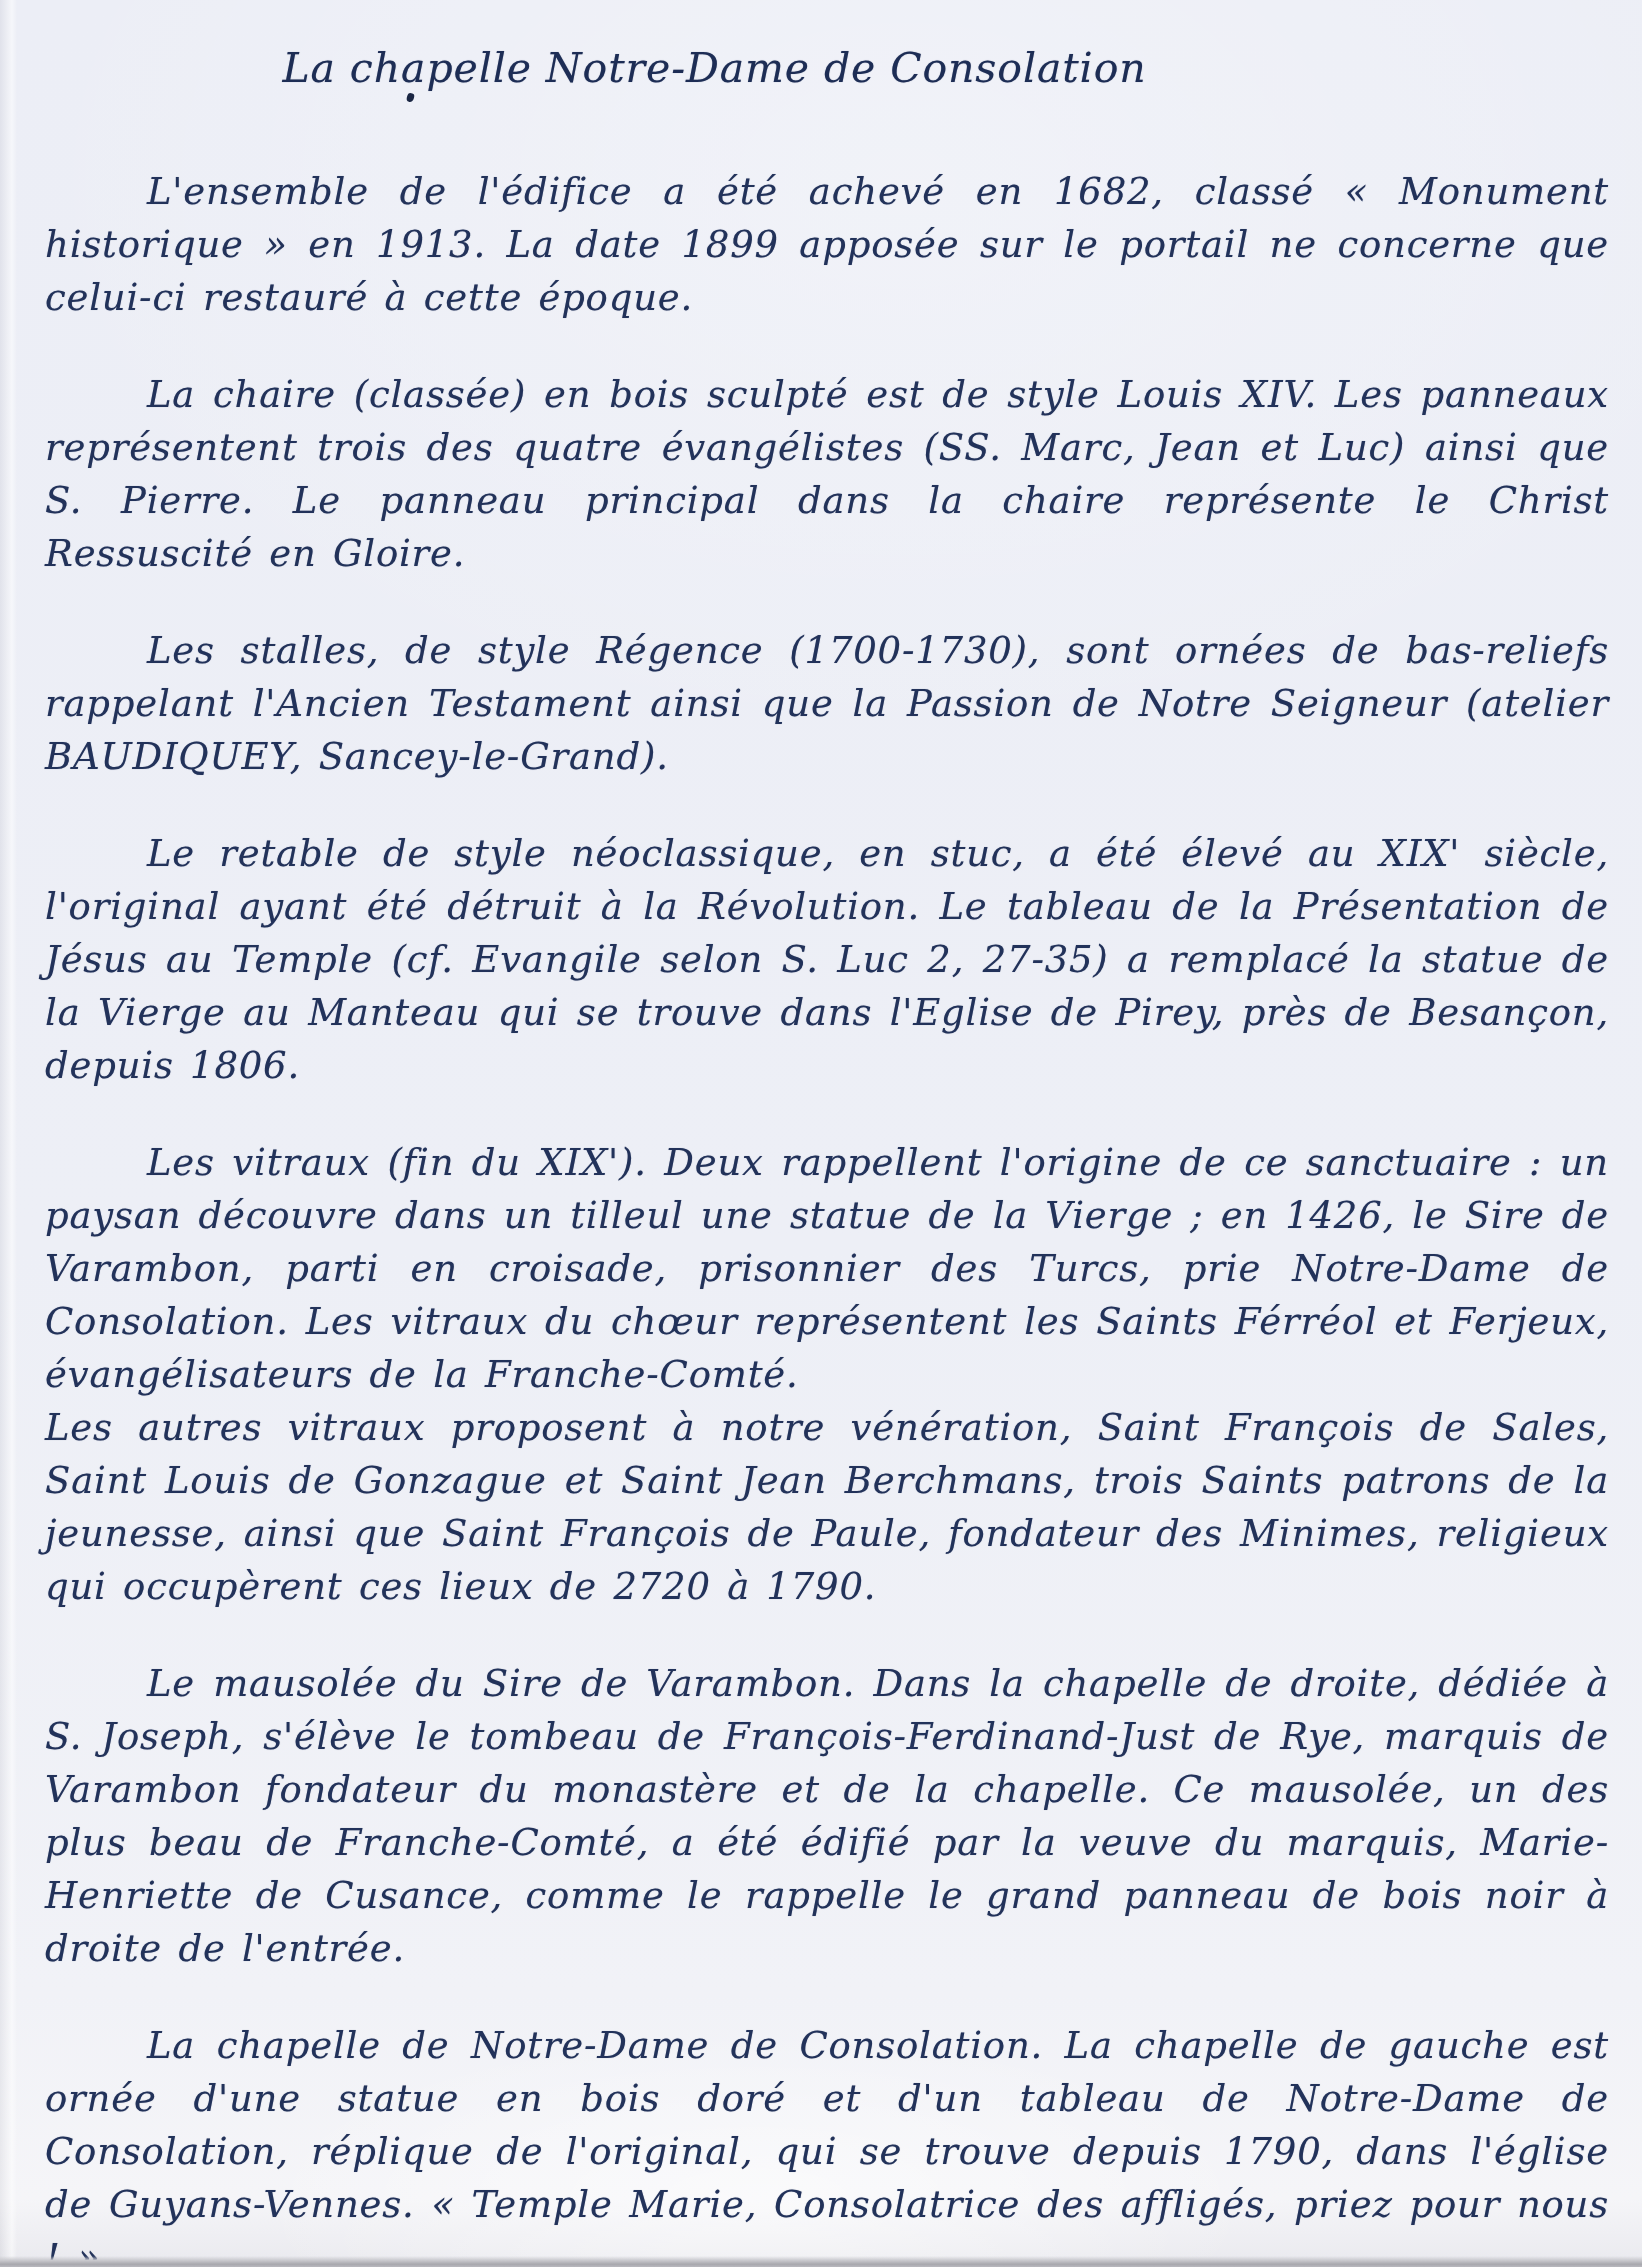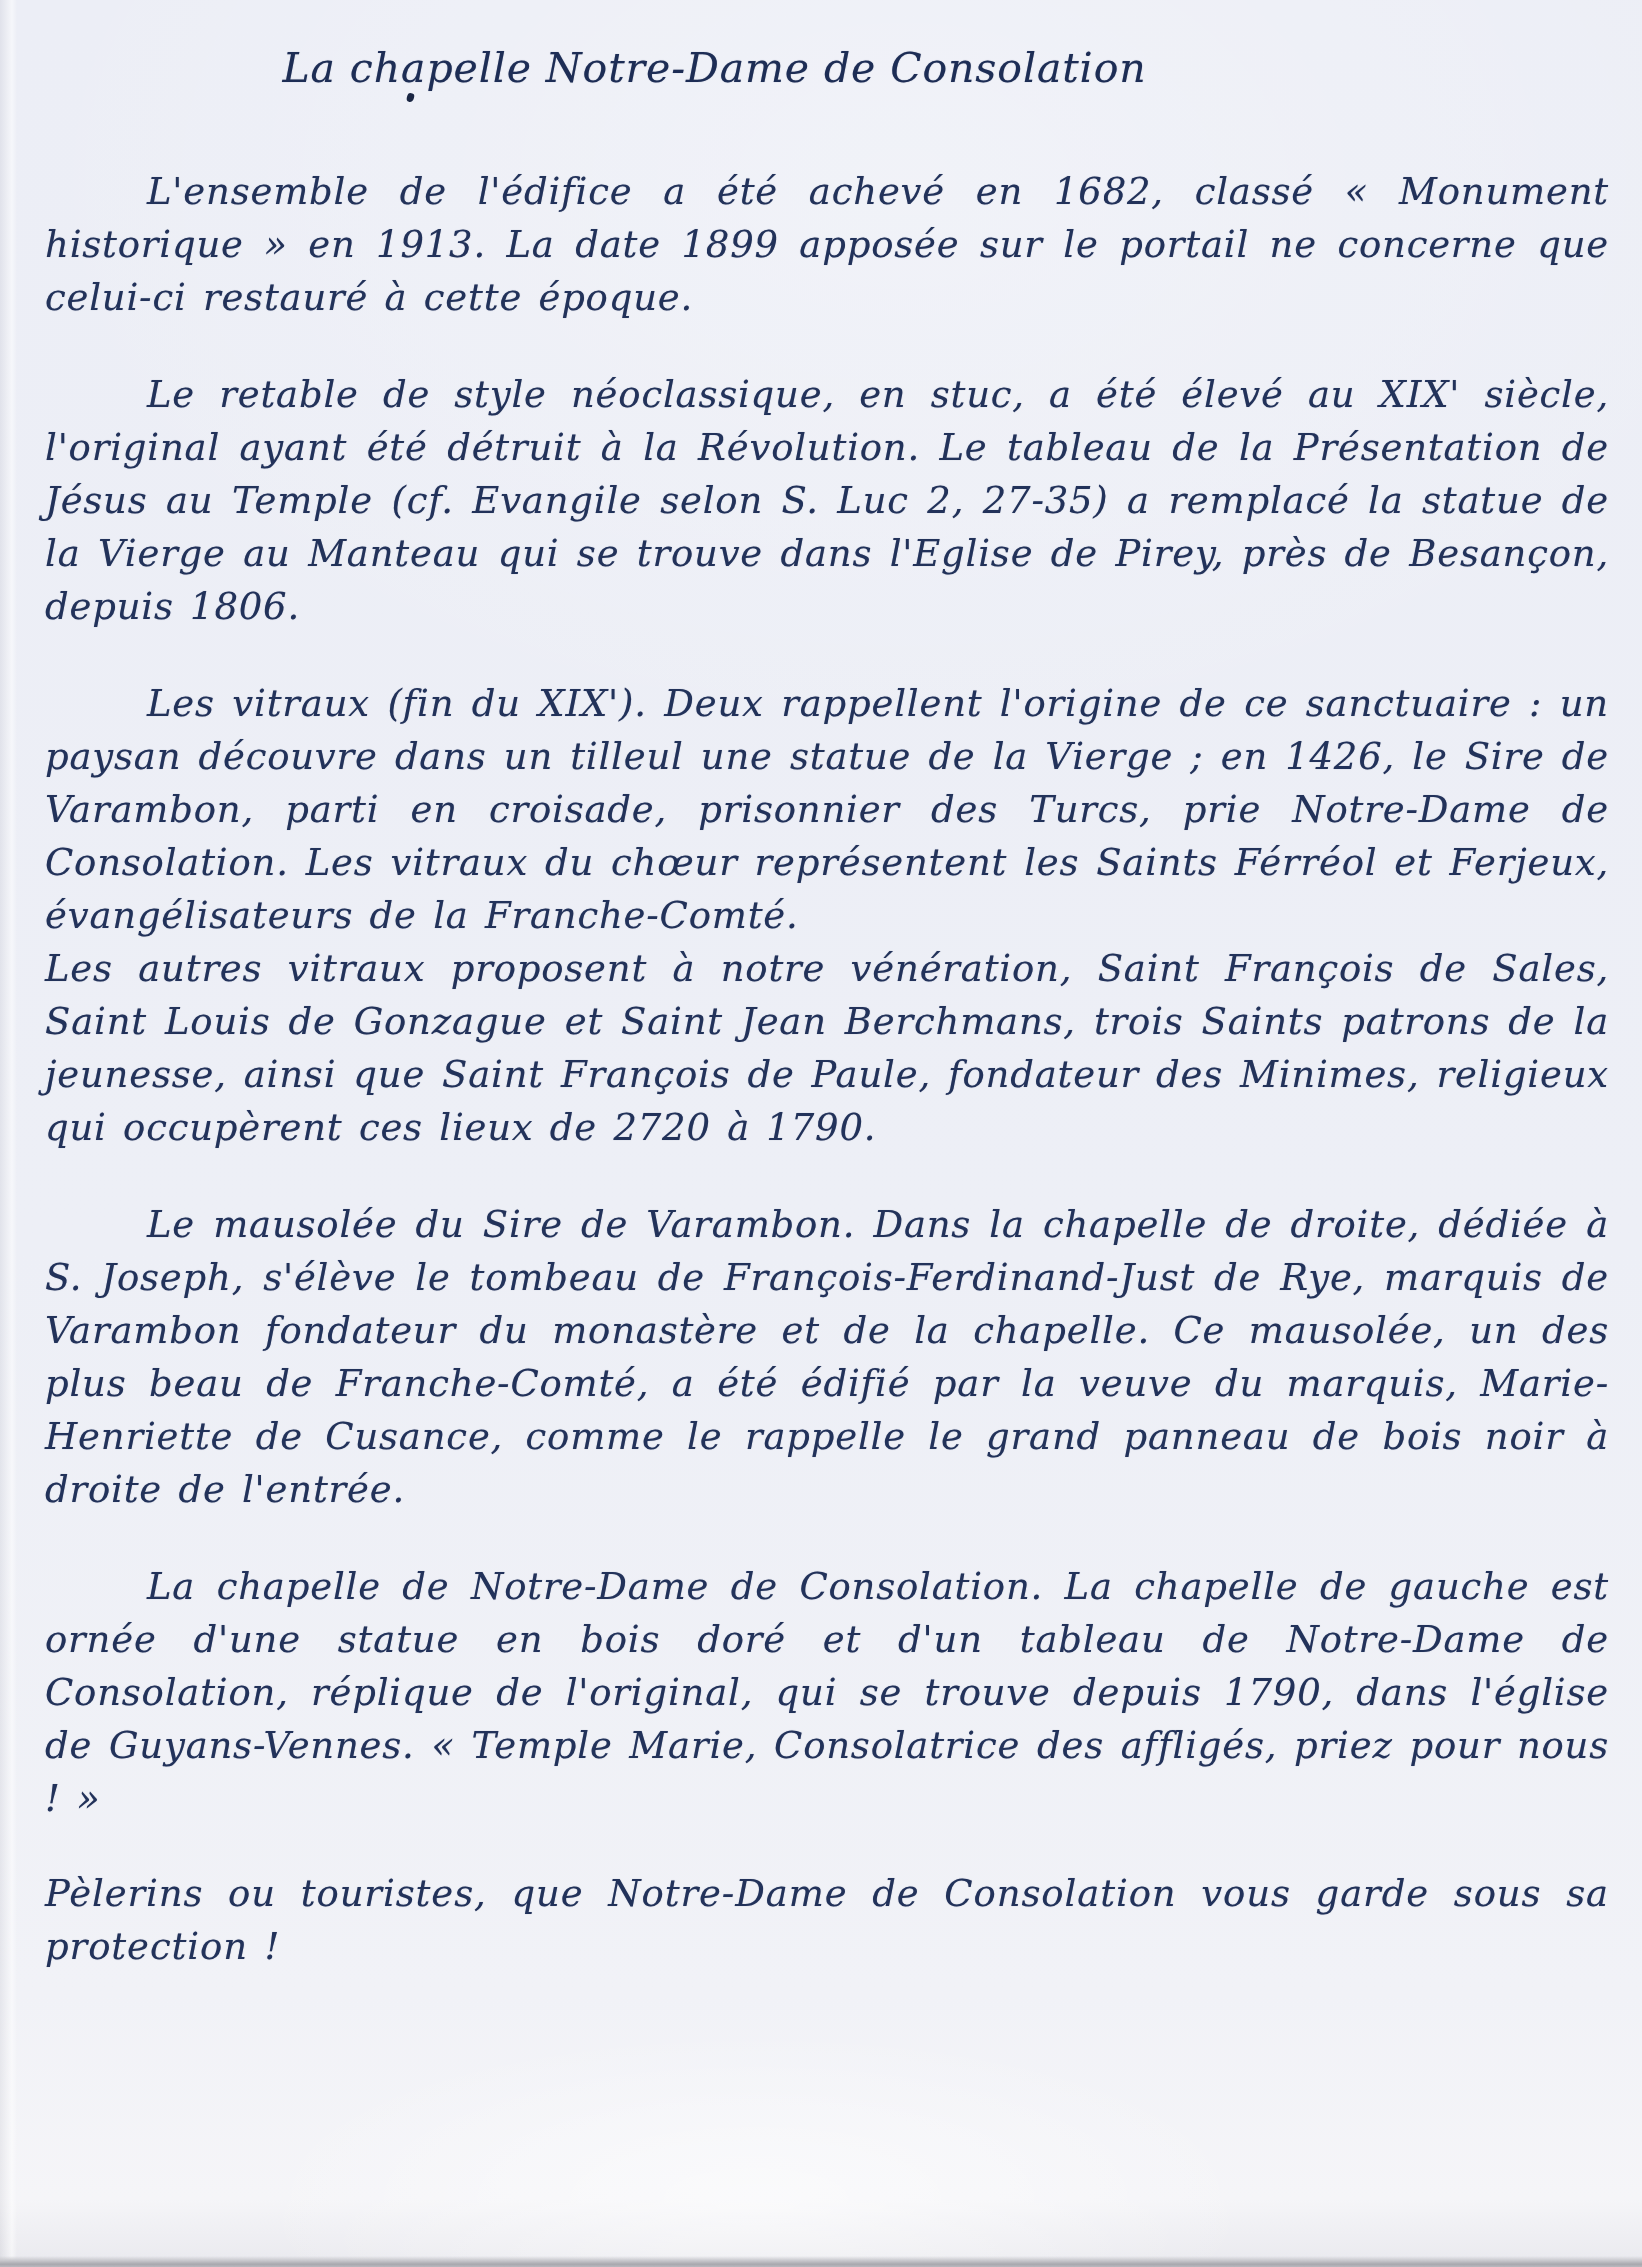--- a/index.html
+++ b/index.html
@@ -82,21 +82,23 @@
   <div class="edge-left"></div>
 
   <h1 class="title">La chapelle Notre-Dame de Consolation</h1>
 
   <div class="title-dot"></div>
 
   <div class="body-text">
 
     <p class="para indent">L'ensemble de l'édifice a été achevé en 1682, classé « Monument historique » en 1913. La date 1899 apposée sur le portail ne concerne que celui-ci restauré à cette époque.</p>
 
+    <p class="para indent">La chaire (classée) en bois sculpté est de style Louis XIV. Les panneaux représentent trois des quatre évangélistes (SS. Marc, Jean et Luc) ainsi que S. Pierre. Le panneau principal dans la chaire représente le Christ Ressuscité en Gloire.</p>
 
+    <p class="para indent">Les stalles, de style Régence (1700-1730), sont ornées de bas-reliefs rappelant l'Ancien Testament ainsi que la Passion de Notre Seigneur (atelier BAUDIQUEY, Sancey-le-Grand).</p>
 
     <p class="para indent">Le retable de style néoclassique, en stuc, a été élevé au XIX' siècle, l'original ayant été détruit à la Révolution. Le tableau de la Présentation de Jésus au Temple (cf. Evangile selon S. Luc 2, 27-35) a remplacé la statue de la Vierge au Manteau qui se trouve dans l'Eglise de Pirey, près de Besançon, depuis 1806.</p>
 
     <p class="para indent">Les vitraux (fin du XIX'). Deux rappellent l'origine de ce sanctuaire : un paysan découvre dans un tilleul une statue de la Vierge ; en 1426, le Sire de Varambon, parti en croisade, prisonnier des Turcs, prie Notre-Dame de Consolation. Les vitraux du chœur représentent les Saints Férréol et Ferjeux, évangélisateurs de la Franche-Comté.</p>
 
     <p class="para flush no-gap">Les autres vitraux proposent à notre vénération, Saint François de Sales, Saint Louis de Gonzague et Saint Jean Berchmans, trois Saints patrons de la jeunesse, ainsi que Saint François de Paule, fondateur des Minimes, religieux qui occupèrent ces lieux de 2720 à 1790.</p>
 
     <p class="para indent">Le mausolée du Sire de Varambon. Dans la chapelle de droite, dédiée à S. Joseph, s'élève le tombeau de François-Ferdinand-Just de Rye, marquis de Varambon fondateur du monastère et de la chapelle. Ce mausolée, un des plus beau de Franche-Comté, a été édifié par la veuve du marquis, Marie-Henriette de Cusance, comme le rappelle le grand panneau de bois noir à droite de l'entrée.</p>
 
     <p class="para indent">La chapelle de Notre-Dame de Consolation. La chapelle de gauche est ornée d'une statue en bois doré et d'un tableau de Notre-Dame de Consolation, réplique de l'original, qui se trouve depuis 1790, dans l'église de Guyans-Vennes. « Temple Marie, Consolatrice des affligés, priez pour nous ! »</p>

